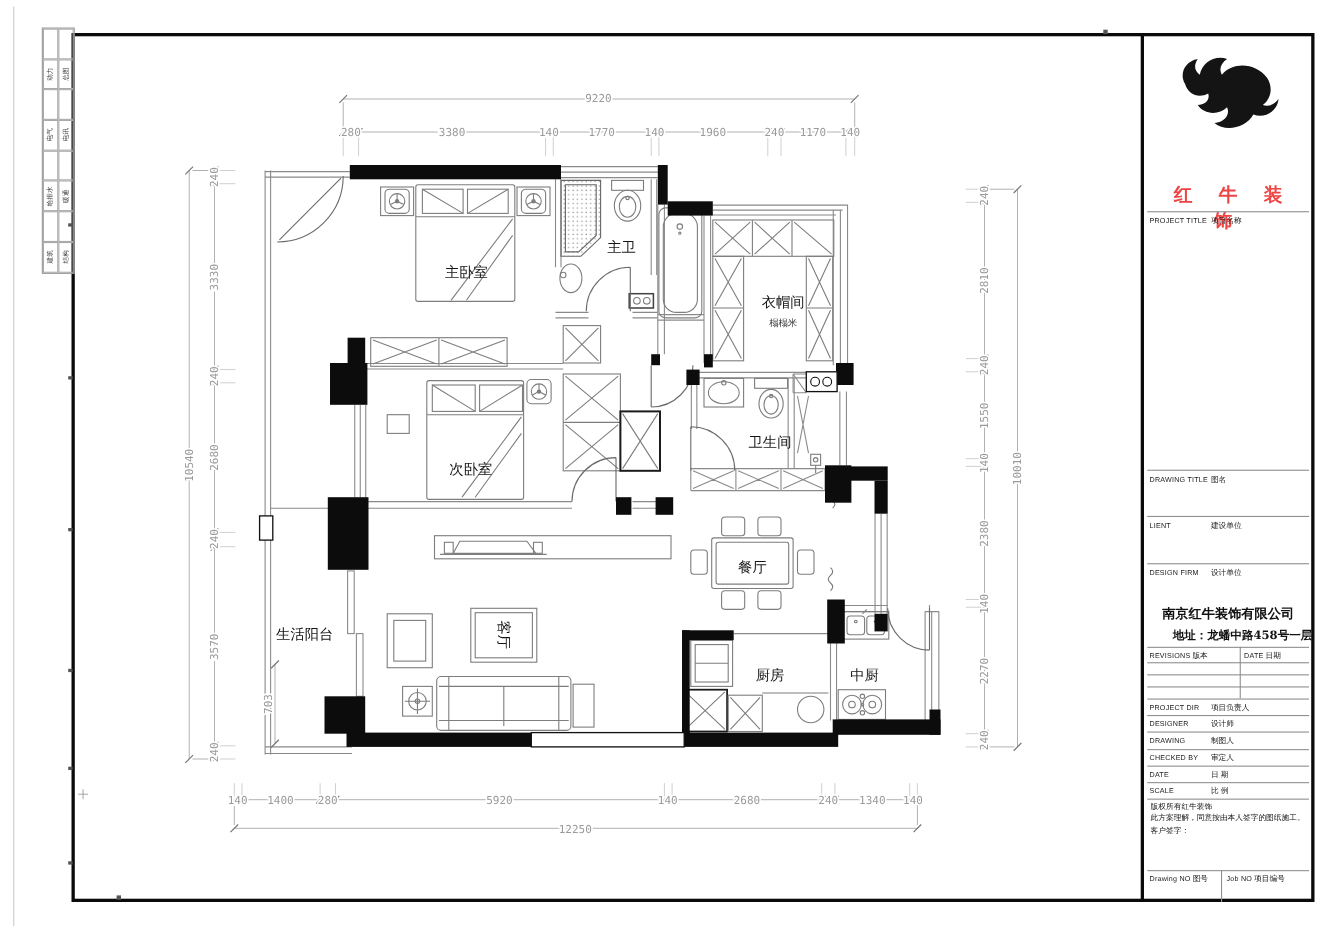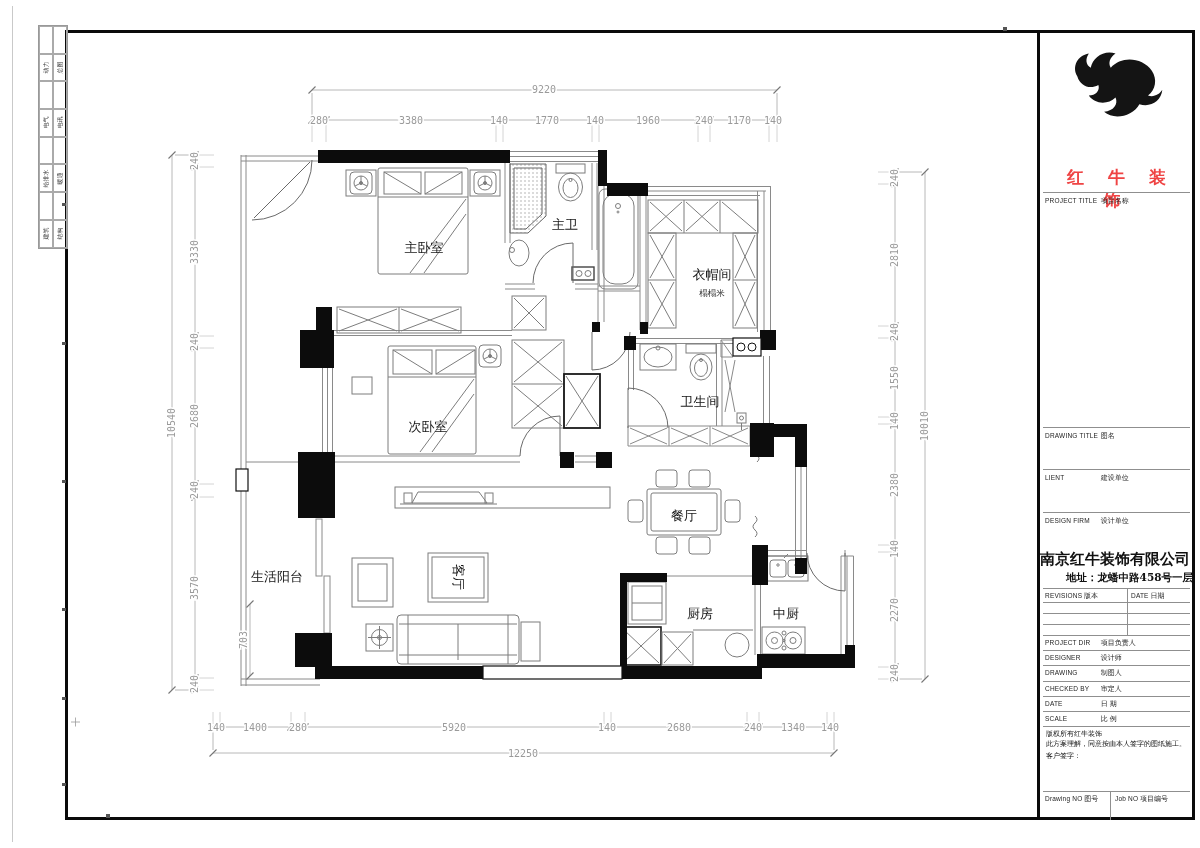--- a/index.html
+++ b/index.html
@@ -14,21 +14,21 @@
   .estrip .cell{border:0.5px solid #aaa;display:flex;align-items:center;justify-content:center;overflow:hidden;}
   .vtxt{display:block;transform:rotate(-90deg);font-size:6px;color:#333;white-space:nowrap;letter-spacing:0;}
   
   .tb{position:absolute;left:1040px;top:30px;width:153px;height:790px;}
   .tb-line{position:absolute;left:3px;width:147px;height:1px;background:#8f8f8f;}
   .tb-vline{position:absolute;width:1px;background:#8f8f8f;}
   .tb-row{position:absolute;left:5px;width:145px;font-size:6.5px;color:#1c1c1c;white-space:nowrap;}
   .tb-row .en{display:inline-block;min-width:54px;letter-spacing:0.2px;}
   .tb-row .cn{display:inline-block;font-size:7px;}
   .logo-name{position:absolute;left:0;top:136px;width:153px;text-align:center;font-family:"DejaVu Serif",serif;font-weight:bold;font-size:17px;letter-spacing:9px;color:#ef4444;text-indent:9px;}
-  .company{position:absolute;left:0;top:520px;width:153px;text-align:left;font-family:Liberation Serif, serif;font-weight:bold;font-size:15px;color:#111;}
+  .company{position:absolute;left:0;top:520px;width:153px;text-align:center;font-family:Liberation Serif, serif;font-weight:bold;font-size:12px;color:#111;}
   .address{position:absolute;left:0;top:541px;width:153px;text-align:right;font-family:"DejaVu Serif",serif;font-weight:bold;font-size:10.5px;color:#111;}
   .copy{position:absolute;left:6px;width:143px;font-size:7px;color:#111;line-height:10px;}
   
   .plansvg{position:absolute;left:0;top:0;}
   text.dim{font-family:"DejaVu Sans Mono",monospace;font-size:10px;fill:#9a9a9a;text-anchor:middle;paint-order:stroke;stroke:#ffffff;stroke-width:3px;}
   text.rlabel{font-family:"DejaVu Serif",serif;font-size:13px;fill:#151515;text-anchor:middle;}
   text.rlabel-sm{font-family:"DejaVu Serif",serif;font-size:8.5px;fill:#333;text-anchor:middle;}
 </style>
 </head>
 <body>

